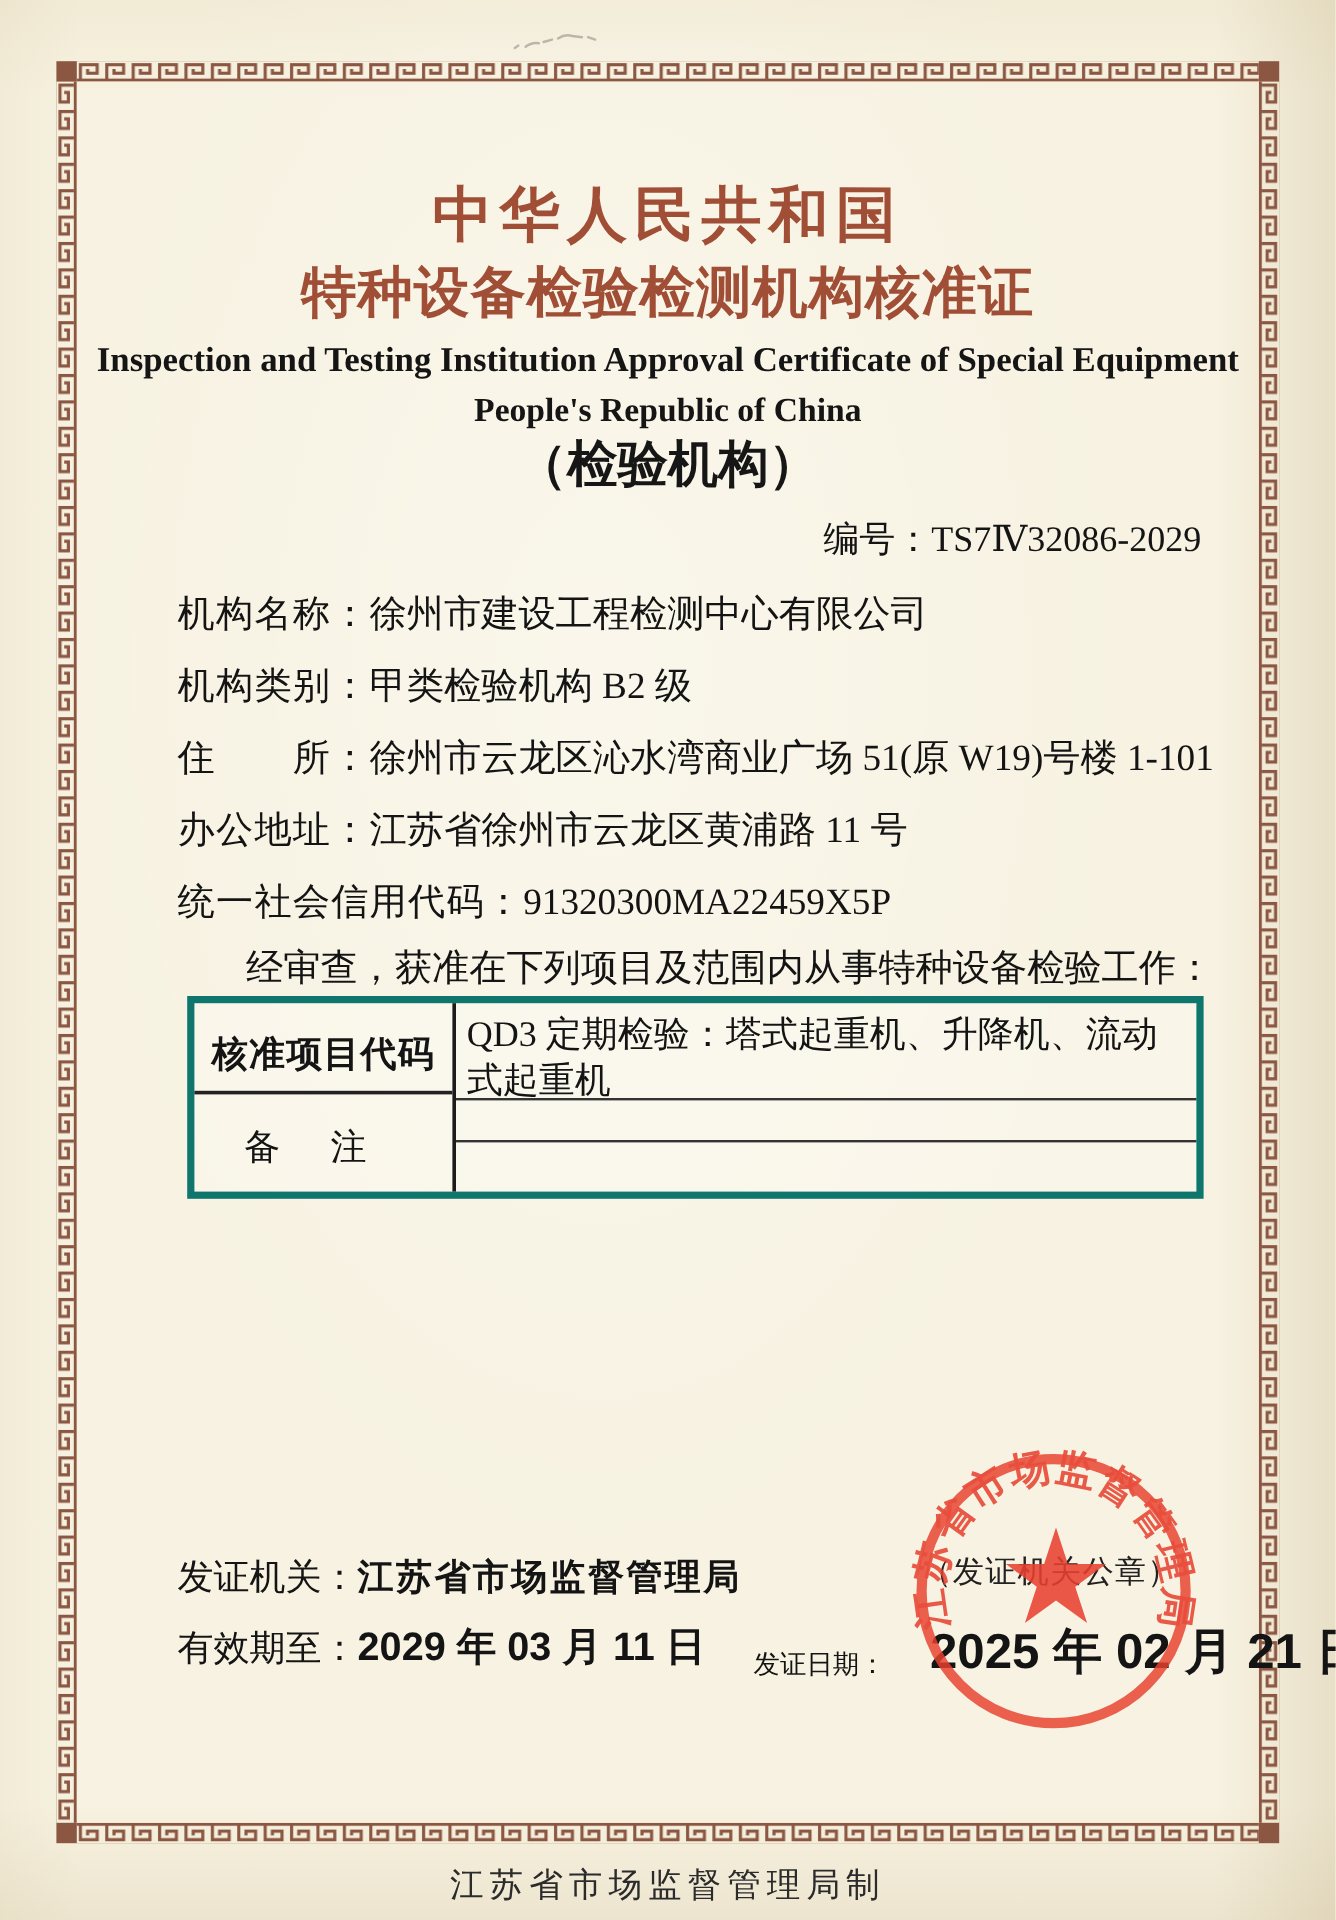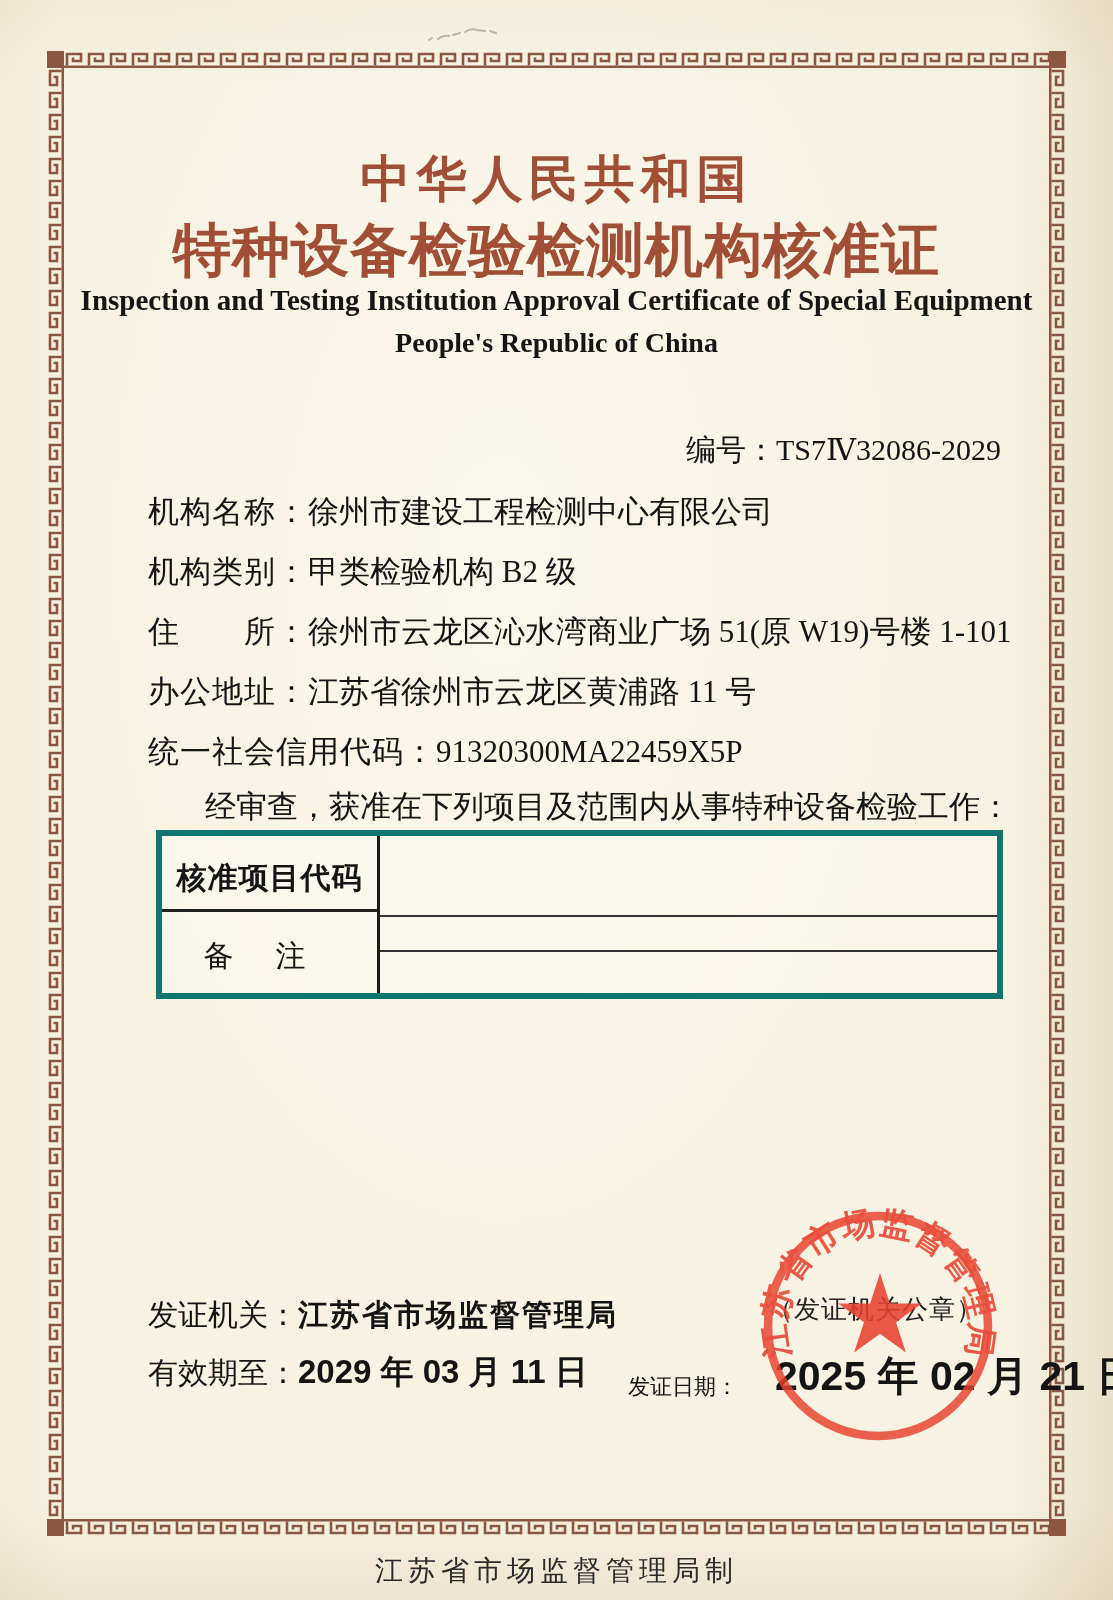--- a/index.html
+++ b/index.html
@@ -84,23 +84,24 @@
   <rect x="1049" y="1519" width="17" height="17" fill="#8b5742"></rect>
 </svg>
 
 <svg class="scribble" width="86" height="30" aria-hidden="true">
   <path d="M4,22 l3,-2 m6,1 q5,-4 11,-3 m4,-1 l7,-2 m5,-1 q6,-4 12,-2 l8,1 m5,0 l6,2" fill="none" stroke="#8e887a" stroke-width="2" stroke-linecap="round"></path>
 </svg>
 
 <div class="content">
 
   <div class="abs centered cn-title" style="top:150px;font-size:50px;letter-spacing:6px;">中华人民共和国</div>
-  <div class="abs centered cn-title" style="top:216px;font-size:58px;letter-spacing:1px;">特种设备检验检测机构核准证</div>
+  <div class="abs centered cn-title" style="top:216px;font-size:46px;letter-spacing:1px;">特种设备检验检测机构核准证</div>
   <div class="abs centered en-title" style="top:283px;font-size:29px;">Inspection and Testing Institution Approval Certificate of Special Equipment</div>
   <div class="abs centered en-title" style="top:326px;font-size:28px;">People's Republic of China</div>
+  <div class="abs centered" style="top:362px;font-size:42px;font-weight:600;font-family:'Liberation Sans','DejaVu Sans',sans-serif;color:#161616;">（检验机构）</div>
 
   <div class="abs serif" style="left:686px;top:432px;font-size:30px;">
     <span>编号：</span><span>TS7Ⅳ32086-2029</span>
   </div>
 
   <div class="abs field-row" style="top:494px;">
     <span class="lbl">机构名称：</span><span>徐州市建设工程检测中心有限公司</span>
   </div>
   <div class="abs field-row" style="top:554px;">
     <span class="lbl">机构类别：</span><span>甲类检验机构 B2 级</span>
@@ -116,20 +117,21 @@
   </div>
 
   <div class="abs serif" style="left:205px;top:789px;font-size:31px;">经审查，获准在下列项目及范围内从事特种设备检验工作：</div>
 
   <div class="table-wrap">
     <div class="vdiv"></div>
     <div class="hdiv-left"></div>
     <div class="hline-right" style="top:79px;"></div>
     <div class="hline-right" style="top:114px;"></div>
     <div class="cell-text bold" style="left:0;width:215px;top:22px;text-align:center;letter-spacing:1px;">核准项目代码</div>
+    <div class="cell-text" style="left:227px;right:6px;top:8px;line-height:38px;white-space:normal;">QD3 定期检验：塔式起重机、升降机、流动式起重机</div>
     <div class="cell-text" style="left:0;width:191px;top:100px;text-align:center;letter-spacing:6px;">备　注</div>
   </div>
 
   <div class="abs serif" style="left:148px;top:1297px;font-size:30px;">
     <span>发证机关：</span><span class="bold" style="letter-spacing:2px;">江苏省市场监督管理局</span>
   </div>
   <div class="abs serif" style="left:148px;top:1353px;font-size:30px;">
     <span>有效期至：</span><span class="bold" style="font-size:33px;font-family:'Liberation Sans','DejaVu Sans',sans-serif;">2029 年 03 月 11 日</span>
   </div>
   <div class="abs serif" style="left:628px;top:1374px;font-size:22px;">发证日期：</div>

